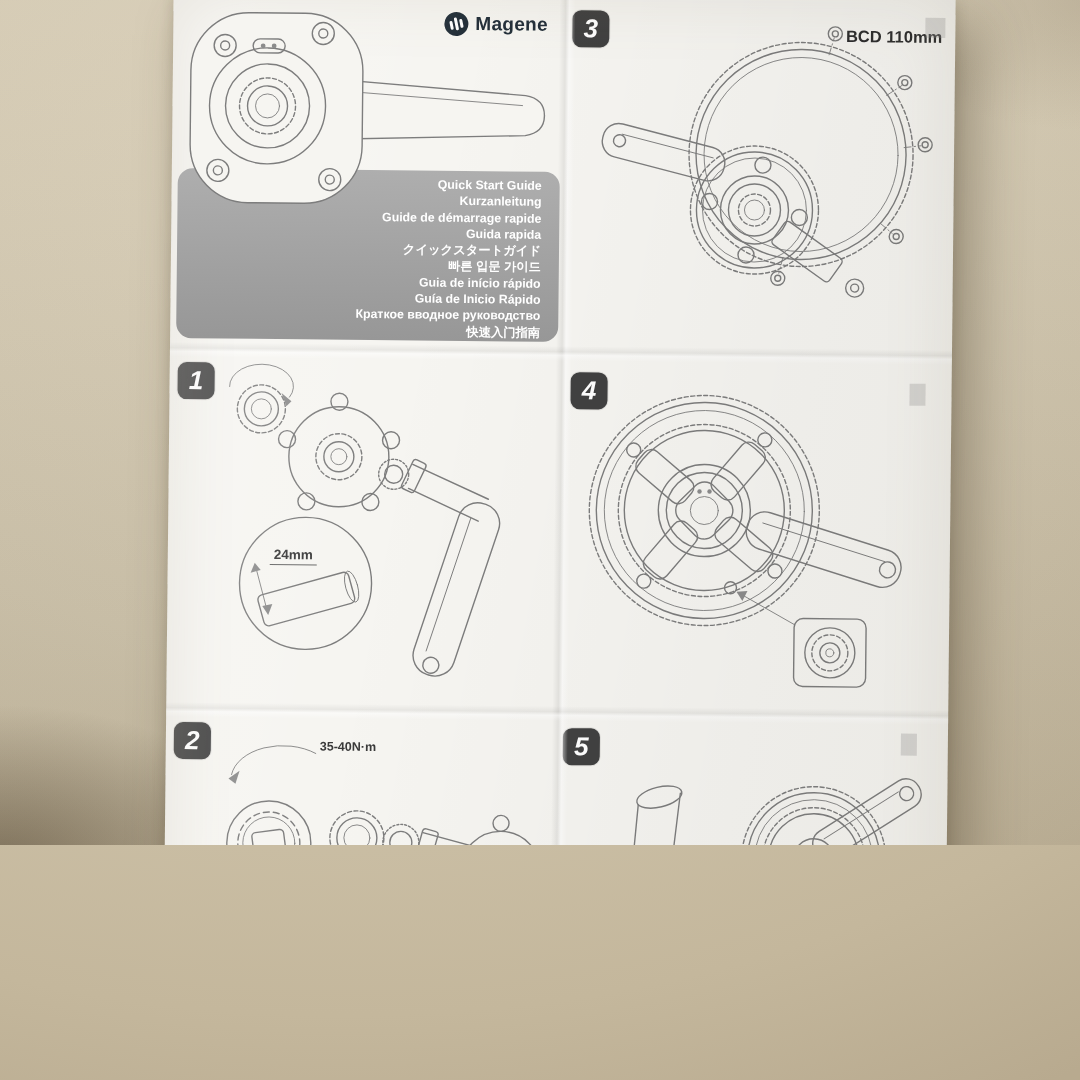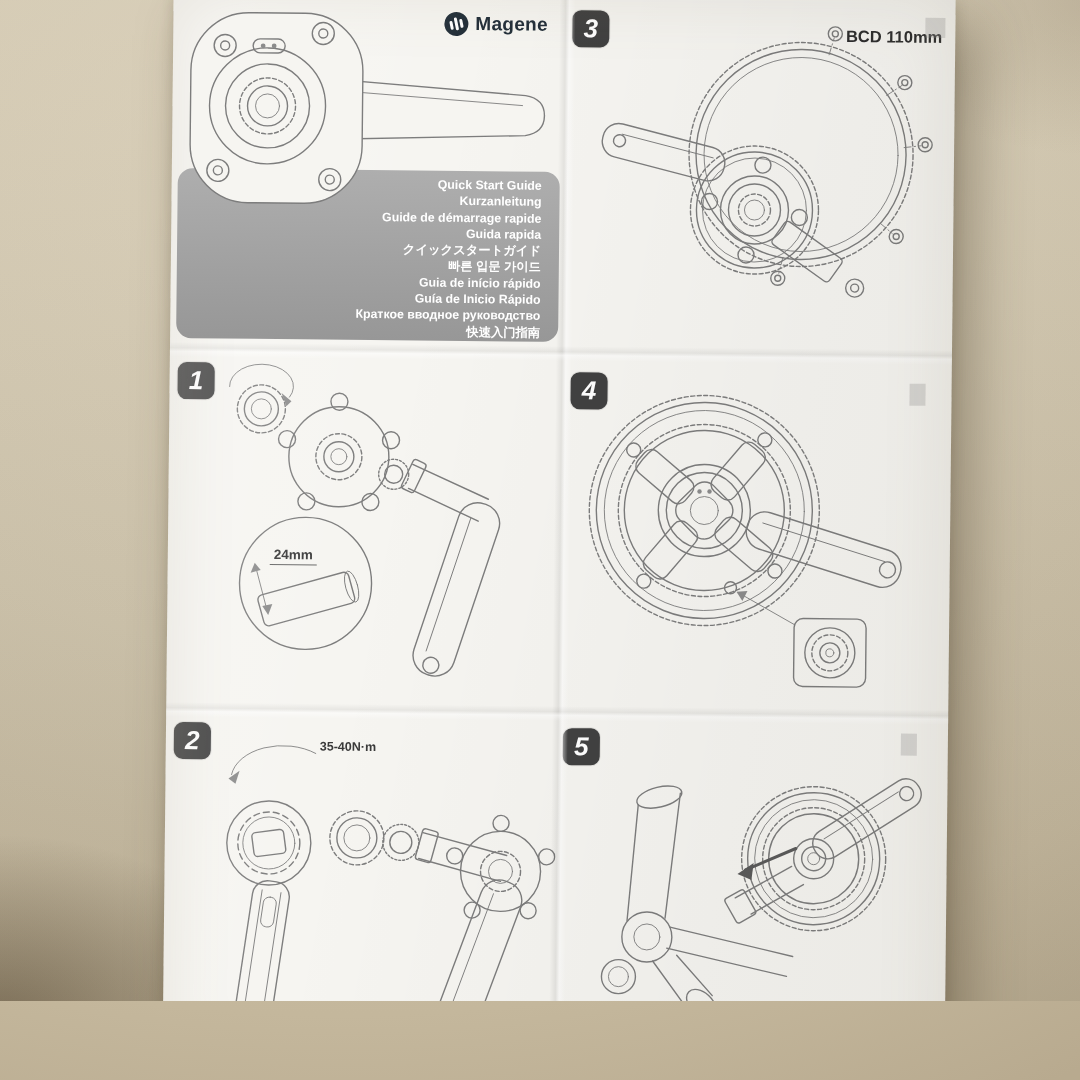--- a/index.html
+++ b/index.html
@@ -1,21 +1,21 @@
 <!DOCTYPE html>
 <html><head>
 <meta charset="utf-8">
 <style>
   * { margin:0; padding:0; box-sizing:border-box; }
   html,body { width:1080px; height:1080px; overflow:hidden; }
   body {
     font-family:"Liberation Sans","DejaVu Sans",sans-serif;
     background: radial-gradient(130% 95% at 32% 18%, #d8cdb5 0%, #cfc4ab 45%, #c4b79c 80%, #b8aa8f 100%);
   }
-  .scene { position:relative; width:1080px; height:1001px; overflow:hidden; }
+  .scene { position:relative; width:1080px; height:845px; overflow:hidden; }
   .corner-shade {
     position:absolute; inset:0; pointer-events:none;
     background:
       radial-gradient(42% 30% at 0% 102%, rgba(66,52,32,.5), transparent 62%),
       radial-gradient(40% 26% at 102% 0%, rgba(120,105,80,.22), transparent 60%),
       linear-gradient(180deg, rgba(255,255,255,.10), rgba(0,0,0,.06));
   }
   .paper {
     position:absolute; left:168px; top:-6px; width:782px; height:1092px;
     background:#f6f5f1;

